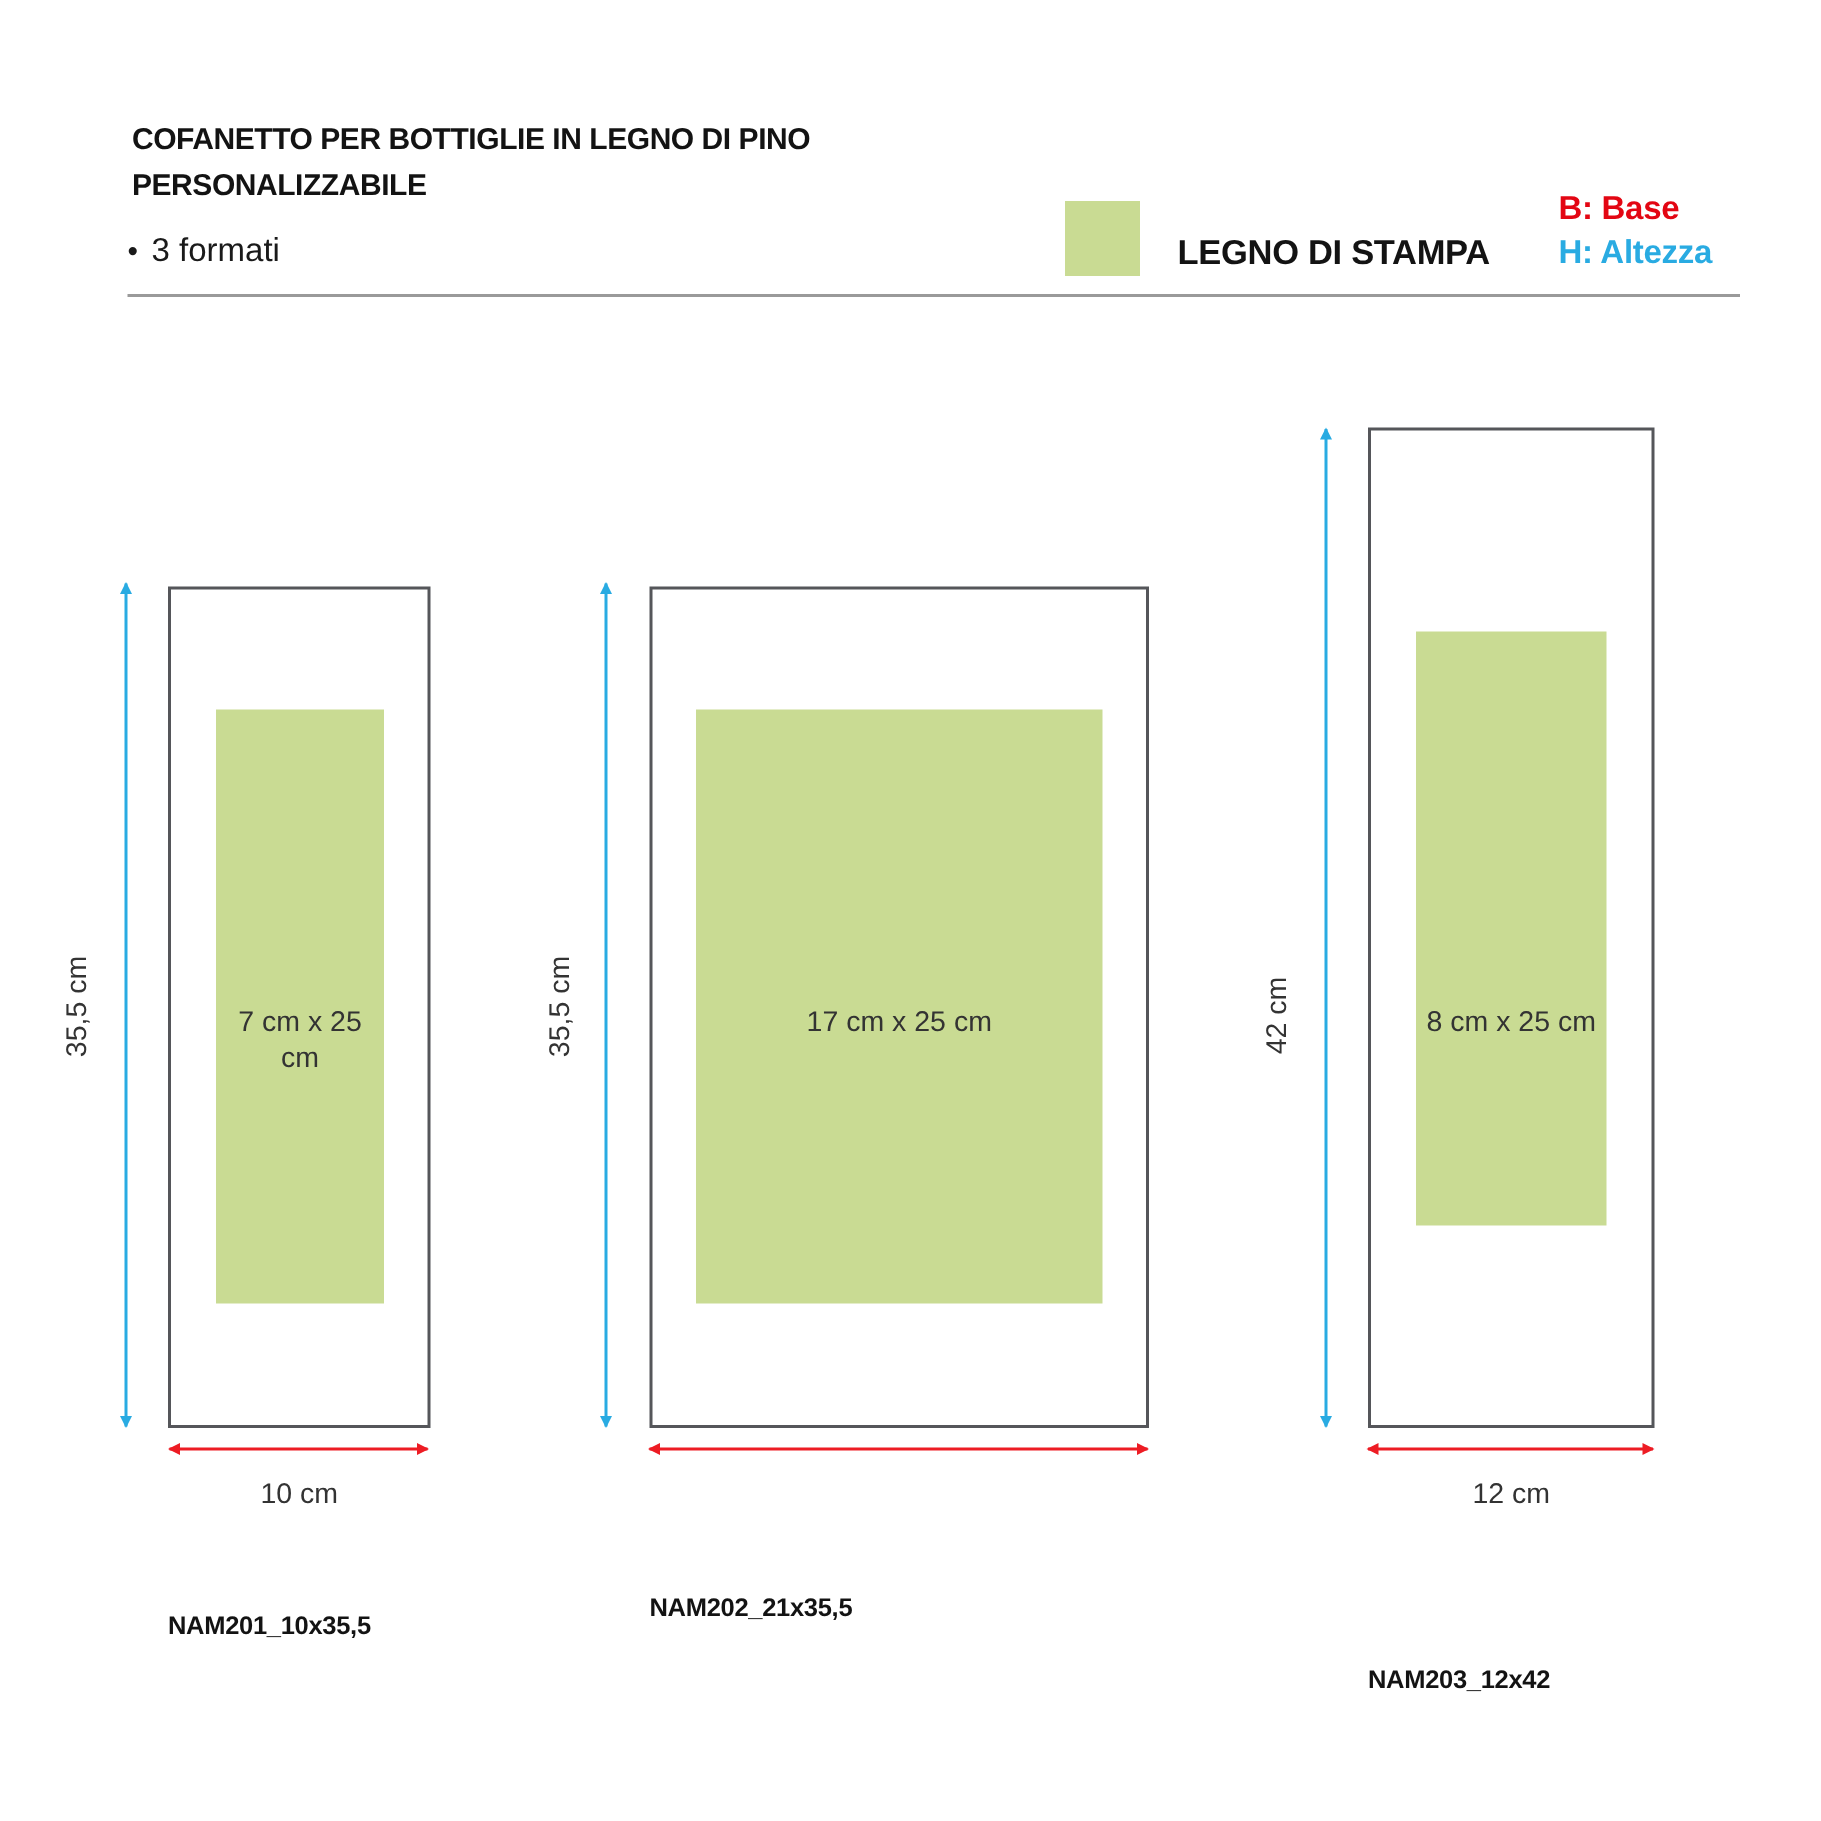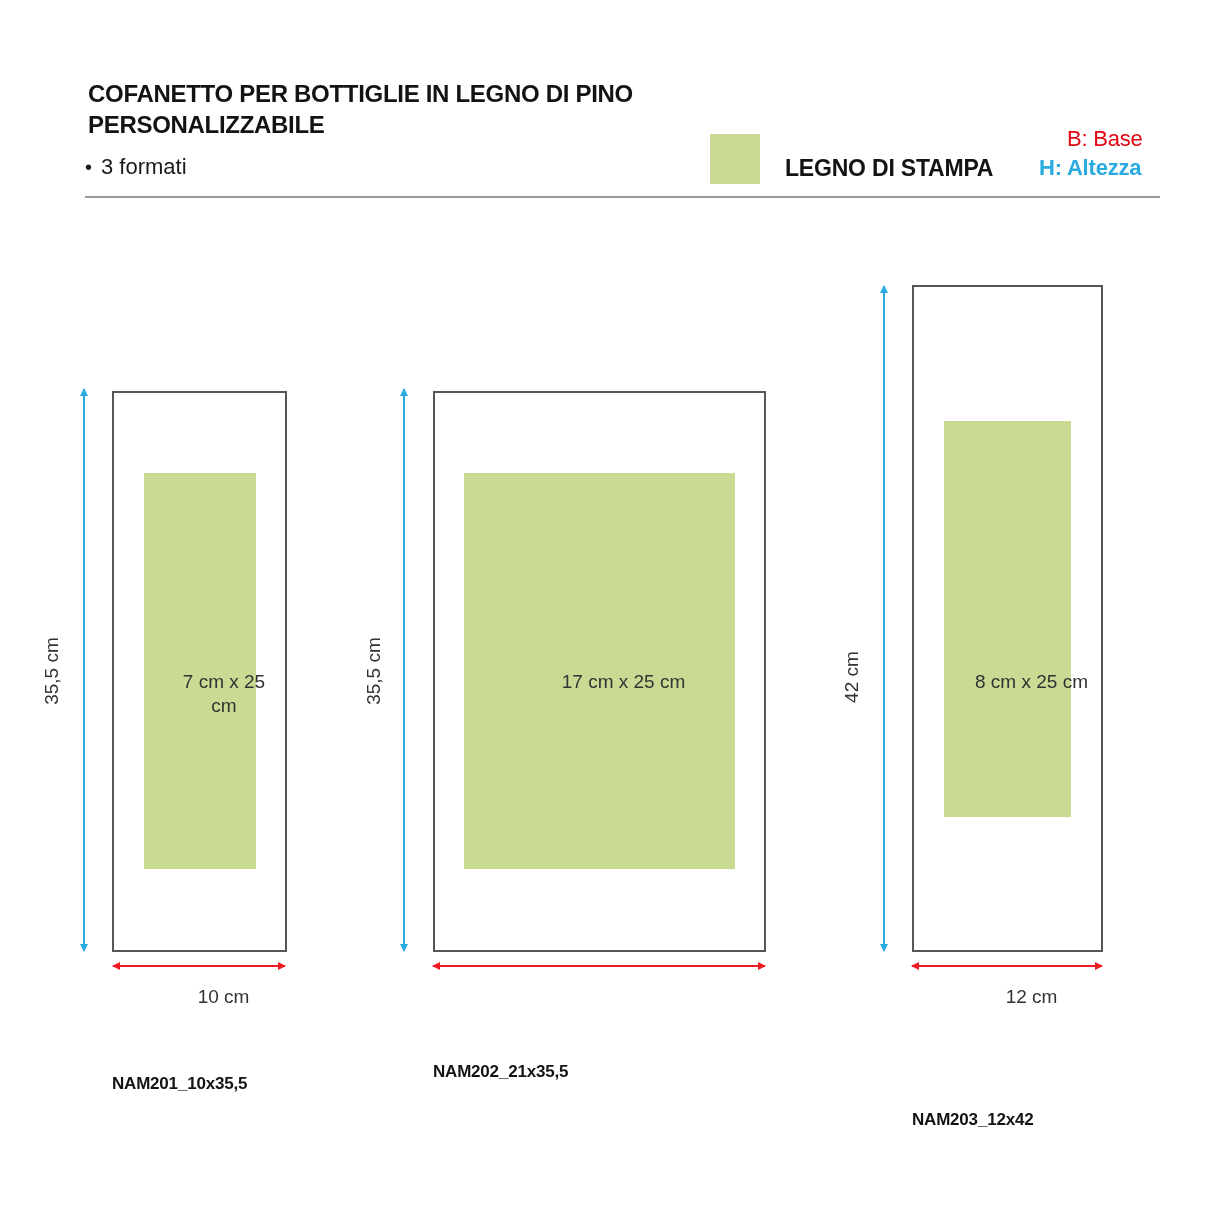--- a/index.html
+++ b/index.html
@@ -3,54 +3,54 @@
 <meta charset="utf-8">
 <style>
   html,body{margin:0;padding:0;background:#fff;}
   .canvas{
     position:relative;width:1214px;height:1214px;background:#ffffff;
     font-family:"Liberation Sans", sans-serif;overflow:hidden;
   }
   
   .title{
     position:absolute;left:88px;top:78px;width:640px;
-    font-size:24px;font-weight:bold;line-height:31px;color:#131313;
+    font-size:20px;font-weight:bold;line-height:31px;color:#131313;
     letter-spacing:-0.3px;
   }
   .subtitle{
     position:absolute;left:85px;top:153px;
     font-size:22px;color:#1a1a1a;line-height:27px;
   }
   .subtitle .bullet{font-size:20px;margin-right:9px;}
   .divider{
     position:absolute;left:85px;top:196px;width:1075px;height:2px;background:#9a9a9a;
   }
   .legend-swatch{
     position:absolute;left:710px;top:134px;width:50px;height:50px;background:#c9db93;
   }
   .legend-label{
     position:absolute;left:785px;top:155px;
     font-size:23px;font-weight:bold;color:#131313;letter-spacing:-0.2px;
   }
   .key-base{
     position:absolute;left:1039px;top:126px;
-    font-size:22px;font-weight:normal;color:#e30613;line-height:26px;letter-spacing:-0.2px;margin-left:28px;
+    font-size:22px;font-weight:bold;color:#e30613;line-height:26px;letter-spacing:-0.2px;
   }
   .key-height{
     position:absolute;left:1039px;top:155px;
     font-size:22px;font-weight:bold;color:#29abe2;line-height:26px;letter-spacing:-0.2px;
   }
   
   .outer-box{
     position:absolute;background:#ffffff;border:2px solid #55565a;box-sizing:border-box;
   }
   .print-area{position:absolute;background:#c9db93;}
   .print-label,.base-label{
     position:absolute;height:24px;line-height:24px;text-align:center;
-    font-size:19px;color:#333333;padding-left:24px;
+    font-size:19px;color:#333333;
   }
   .height-label{
     position:absolute;width:120px;height:24px;line-height:24px;text-align:center;
     font-size:19px;color:#333333;transform:rotate(-90deg);
   }
   .code-label{
     position:absolute;font-size:17px;font-weight:bold;color:#131313;letter-spacing:-0.2px;
   }
   .v-arrow{position:absolute;width:2px;background:#29abe2;}
   .v-arrow::before,.v-arrow::after{

